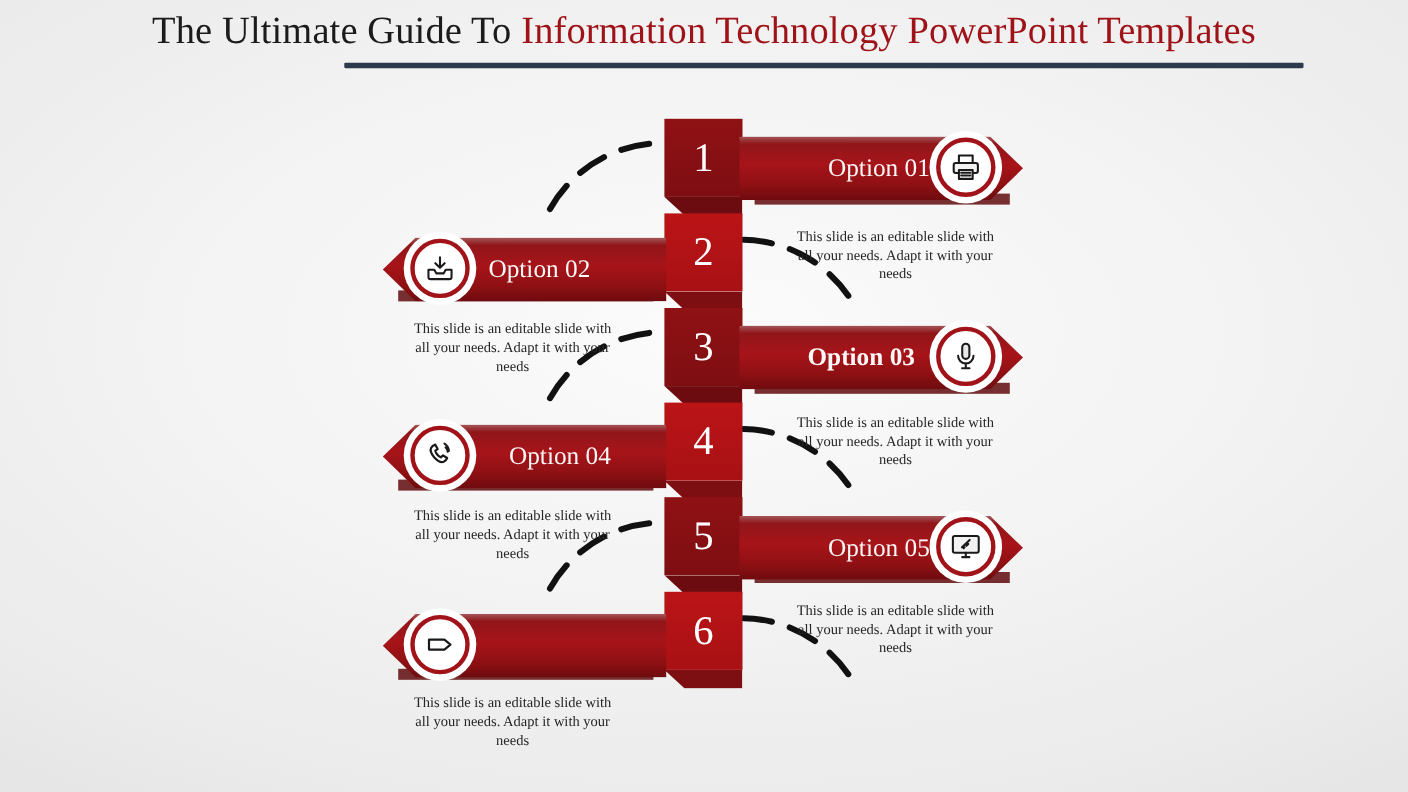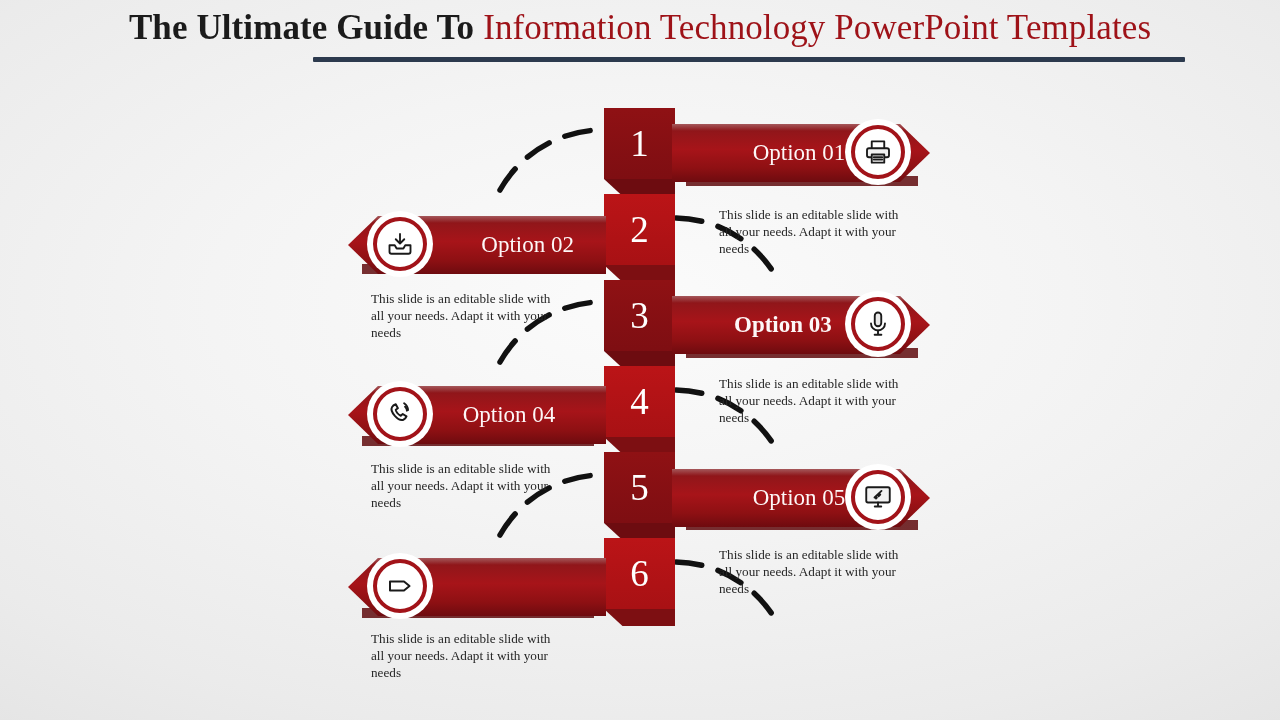--- a/index.html
+++ b/index.html
@@ -28,21 +28,21 @@
     position: absolute;
     left: 0; top: 8px;
     width: 1280px;
     text-align: center;
     white-space: nowrap;
     font-size: 35px;
     letter-spacing: .1px;
   }
   .title-lead {
     color: #1b1b1b;
-    font-weight: 700;
+    font-weight: 400;
   }
   .title-accent {
     color: #9e1218;
     font-weight: 400;
     padding-left: 9px;
     text-align: center;
   }
   #title-underline {
     position: absolute;
     left: 313px; top: 57px;
@@ -164,21 +164,21 @@
   .icon-badge svg {
     position: relative;
     width: 30px; height: 30px;
     z-index: 2;
   }
 
   
   .desc {
     position: absolute;
     width: 190px;
-    text-align: left;
+    text-align: center;
     font-size: 13.2px;
     line-height: 17px;
     color: #262626;
     font-family: "Liberation Serif", "DejaVu Serif", serif;
   }
 
   
   #arcs {
     position: absolute;
     left: 0; top: 0;
@@ -250,21 +250,21 @@
   <div class="banner-shape">
       <div class="banner-gloss"></div>
     </div>
   <div class="icon-badge" style="left:19px;">
     <svg viewBox="0 0 24 24" fill="none" stroke="#1a1a1a" stroke-width="1.5" stroke-linecap="round" stroke-linejoin="round">
       <path d="M12 4v7"></path>
       <path d="M8.6 8.2L12 11.6l3.4-3.4"></path>
       <path d="M3.6 13h4.2l1.5 2.6h5.4L16.2 13h4.2v5.2a1.6 1.6 0 0 1-1.6 1.6H5.2a1.6 1.6 0 0 1-1.6-1.6z"></path>
     </svg>
   </div>
-  <div class="banner-label" style="left:96px; width:130px; text-align:right;">Option 02</div>
+  <div class="banner-label" style="left:96px; width:130px; text-align:left;">Option 02</div>
 </div>
 <div class="desc" style="left:371px; top:290px;">This slide is an editable slide with all your needs. Adapt it with your needs</div>
 
 <div class="banner-shade" style="left:686px; top:348px; width:232px;"></div>
 <div class="banner banner-right" style="left:672px; top:296px; width:258px;">
   <div class="banner-shape">
       <div class="banner-gloss"></div>
     </div>
   <div class="banner-label" style="left:62px; width:130px; text-align:left;font-weight:bold;">Option 03</div>
   <div class="icon-badge" style="left:173px;">

